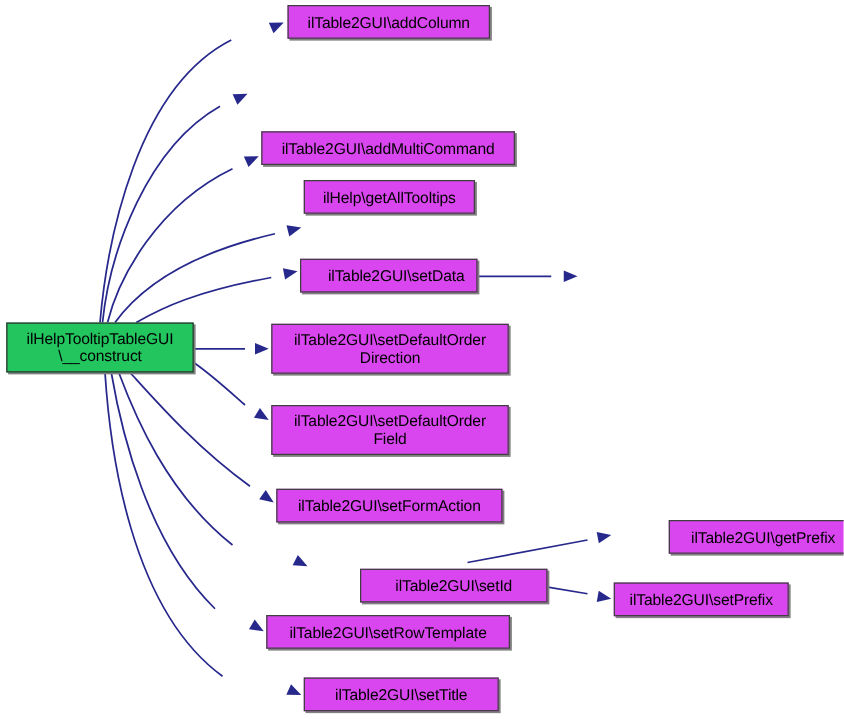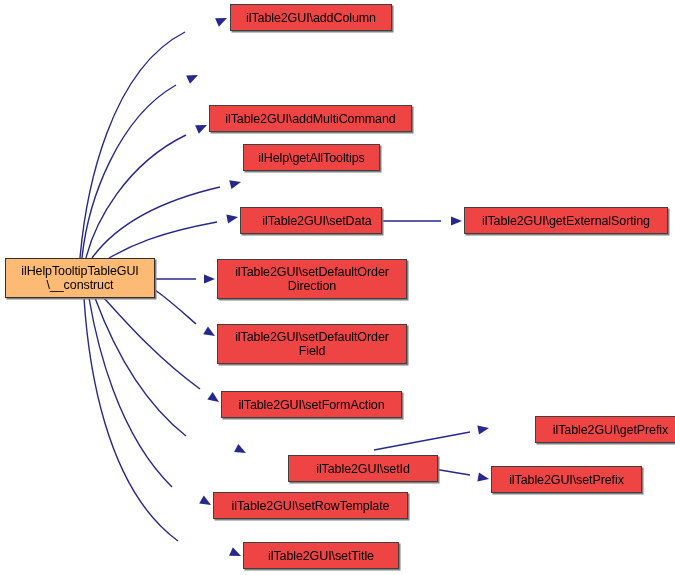--- a/index.html
+++ b/index.html
@@ -24,32 +24,32 @@
     height: 575px;
     pointer-events: none;
   }
   .node {
     position: absolute;
     box-sizing: border-box;
     display: flex;
     align-items: center;
     justify-content: center;
     text-align: center;
-    background: #ef4444;
+    background: #d946ef;
     border: 1px solid #404040;
     box-shadow: 1.5px 1.5px 0 0 #808080;
     color: #000000;
     font-size: 12.5px;
     line-height: 14px;
     letter-spacing: -0.1px;
     white-space: pre-line;
     z-index: 2;
   }
   .node.root {
-    background: #fdba74;
+    background: #22c55e;
     border: 1px solid #303030;
   }
 </style>
 </head>
 <body>
 
 <div id="graph" style="width: 675px; height: 575px; background: rgb(255, 255, 255);">
   <svg id="edges" viewBox="0 0 675 575" xmlns="http://www.w3.org/2000/svg" width="675" height="575">
       <g>
         <path d="M 80,258 C 86,190 110,70 185,32" fill="none" stroke="#27288c" stroke-width="1.4"></path>
@@ -115,16 +115,15 @@
     <div class="node" style="left: 243px; top: 144px; width: 137px; height: 27px;"><span>ilHelp\getAllTooltips</span></div>
     <div class="node" style="left: 240px; top: 207px; width: 142px; height: 27px; padding-left: 12px;"><span>ilTable2GUI\setData</span></div>
     <div class="node" style="left: 217px; top: 259px; width: 190px; height: 40px;"><span>ilTable2GUI\setDefaultOrder
 Direction</span></div>
     <div class="node" style="left: 217px; top: 324px; width: 190px; height: 40px;"><span>ilTable2GUI\setDefaultOrder
 Field</span></div>
     <div class="node" style="left: 221px; top: 391px; width: 181px; height: 27px;"><span>ilTable2GUI\setFormAction</span></div>
     <div class="node" style="left: 248px; top: 455px; width: 150px; height: 27px; margin-left: 40px;"><span>ilTable2GUI\setId</span></div>
     <div class="node" style="left: 213px; top: 492px; width: 195px; height: 27px;"><span>ilTable2GUI\setRowTemplate</span></div>
     <div class="node" style="left: 243px; top: 542px; width: 156px; height: 27px; align-items: center;"><span>ilTable2GUI\setTitle</span></div>
-    <div class="node" style="left: 464px; top: 207px; width: 204px; height: 27px;"><span>ilTable2GUI\getExternalSorting</span></div>
     <div class="node" style="left: 491px; top: 416px; width: 151px; height: 27px; margin-left: 44px;"><span>ilTable2GUI\getPrefix</span></div>
-    <div class="node" style="left: 491px; top: 466px; width: 151px; height: 27px;"><span>ilTable2GUI\setPrefix</span></div>
+    <div class="node" style="left: 491px; top: 466px; width: 140px; height: 27px;"><span>ilTable2GUI\setPrefix</span></div>
   </div>
 
 </body></html>

